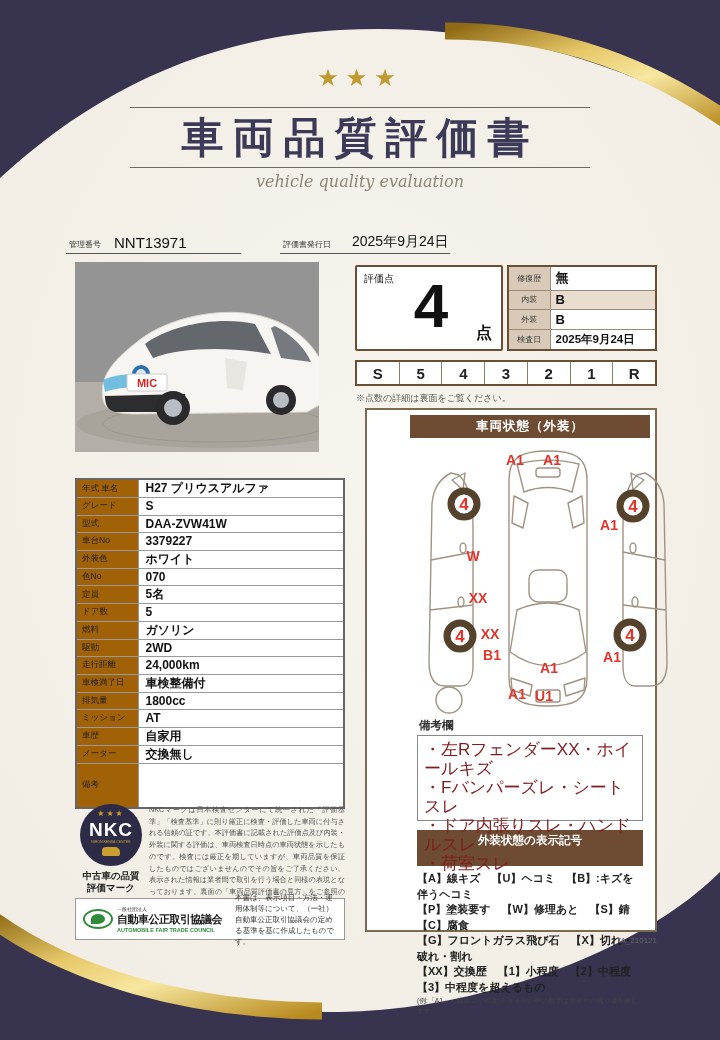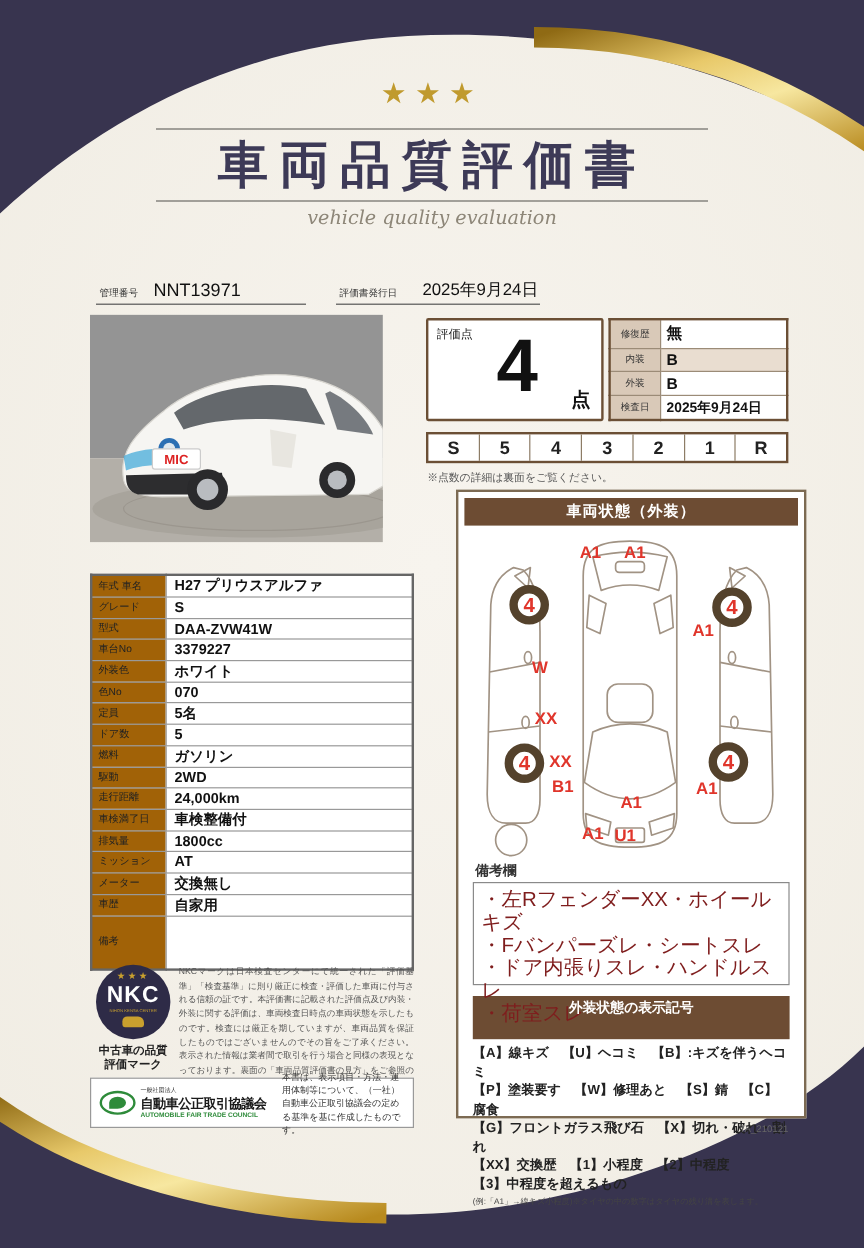--- a/index.html
+++ b/index.html
@@ -14,21 +14,21 @@
   .rule { position:absolute; left:130px; width:460px; height:1px; background:#6d6a66; }
   .rule1 { top:107px; } .rule2 { top:167px; }
   .title { position:absolute; top:110px; left:0; width:720px; text-align:center;
            font-family:"Liberation Serif", serif; font-weight:bold; font-size:42px;
            letter-spacing:9px; color:#3d3a57; }
   .subtitle { position:absolute; top:172px; left:0; width:720px; text-align:center;
               font-family:"DejaVu Serif", serif; font-style:italic; font-size:16px; color:#8d8678; }
 
   
   .meta-field { position:absolute; top:228px; height:26px; border-bottom:1px solid #555; }
-  .meta-mgmt { left:80px; width:175px; }
+  .meta-mgmt { left:66px; width:175px; }
   .meta-issue { left:280px; width:170px; }
   .meta-label { position:absolute; bottom:3px; left:3px; font-size:8px; color:#333; }
   .meta-value { position:absolute; bottom:2px; left:48px; font-size:15px; font-weight:normal; color:#111;margin-top:24px; }
   .meta-issue .meta-value { left:72px; font-size:14px; }
 
   
   .photo { position:absolute; left:75px; top:262px; width:244px; height:190px; overflow:hidden; }
 
   
   .score-box { position:absolute; left:355px; top:265px; width:148px; height:86px;
@@ -86,22 +86,22 @@
                         border:2px solid #2e8b3a; border-radius:50%; }
   .council-logo .leaf { position:absolute; left:8px; top:5px; width:14px; height:10px;
                         background:#2e8b3a; border-radius:50% 50% 50% 0; }
   .council-names { flex:none; width:118px; }
   .council-org { font-size:5px; color:#333; display:block; }
   .council-name { font-size:11px; font-weight:bold; color:#1a1a1a; display:block; letter-spacing:-0.5px; }
   .council-sub { font-size:5.5px; color:#2e8b3a; font-weight:bold; display:block; }
   .council-text { font-size:7.5px; color:#333; line-height:11px; padding-right:4px; }
 
   
-  .panel { position:absolute; left:380px; top:408px; width:292px; height:524px;
-           background:#fff; border:2px solid #7c6a52; }
+  .panel { position:absolute; left:365px; top:408px; width:292px; height:524px;
+           background:#fff; border:2px solid #7c6a52;padding-left:38px; }
   .panel-bar { margin:5px 5px 0; height:23px; background:#6d4c33; color:#fff;
                font-size:12.5px; font-weight:bold; text-align:center; line-height:23px;
                letter-spacing:1px; }
   .diagram { display:block; margin:0 auto; }
   .remarks-label { margin:2px 0 2px 14px; font-size:11.5px; font-weight:bold; color:#333; }
   .remarks-box { margin:0 12px; height:86px; border:1px solid #8a8a8a; padding:4px 6px; }
   .remarks-box div { font-size:17px; color:#7f1d1d; line-height:19px; }
   .legend-bar { margin:9px 12px 0; height:36px; background:#6d4c33; color:#fff;
                 font-size:11.5px; font-weight:bold; text-align:center; line-height:21px; }
   .legend { margin:5px 12px 0; }
@@ -268,26 +268,26 @@
         </tr>
         <tr>
           <th>排気量</th>
           <td>1800cc</td>
         </tr>
         <tr>
           <th>ミッション</th>
           <td>AT</td>
         </tr>
         <tr>
+          <th>車歴</th>
+          <td>自家用</td>
+        </tr>
+        <tr>
           <th>メーター</th>
           <td>交換無し</td>
-        </tr>
-        <tr>
-          <th>車歴</th>
-          <td>自家用</td>
         </tr>
         <tr class="tall">
           <th>備考</th>
           <td></td>
         </tr>
       </tbody>
   </table>
 
   <div class="nkc">
     <div class="nkc-logo">

